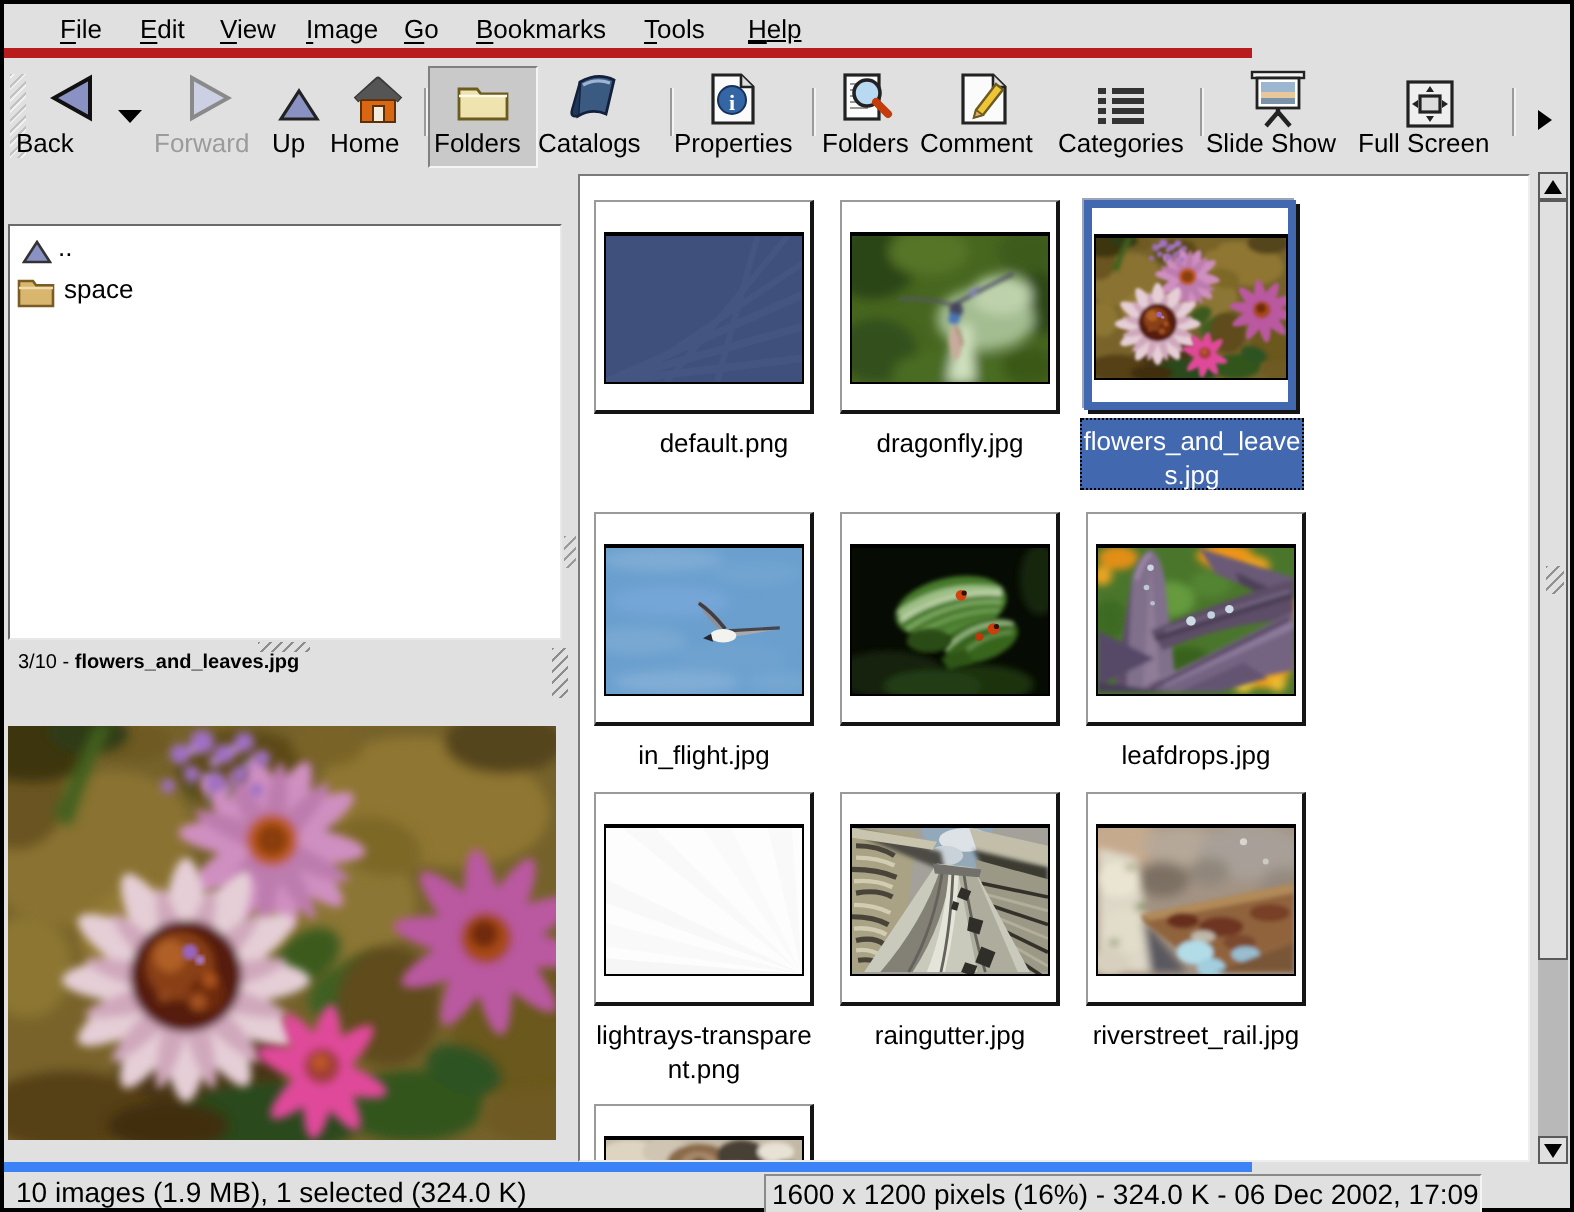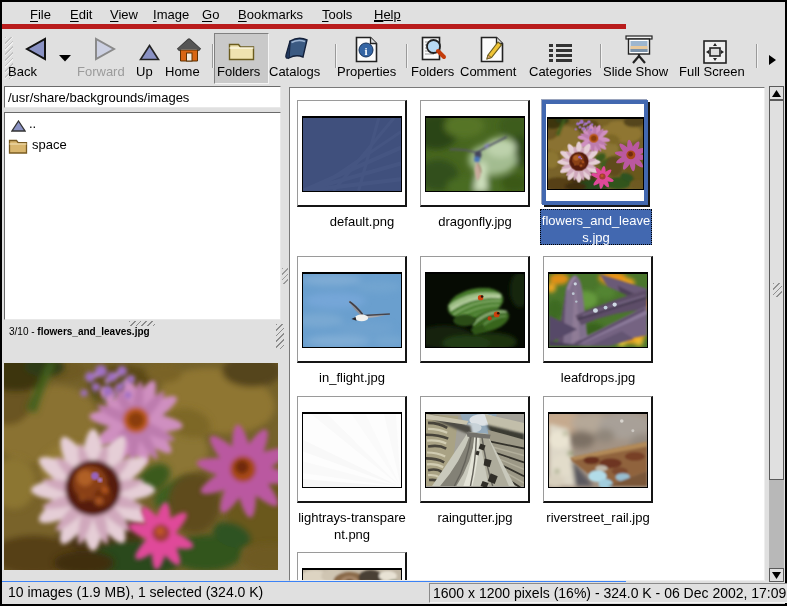--- a/index.html
+++ b/index.html
@@ -52,24 +52,24 @@
   border:1px dotted #000; color:#fff; text-align:center; font-size:13px; line-height:17px; padding-top:2px; }
 
 
 #sbar { position:absolute; left:767px; top:84px; width:15px; height:496px; background:#b8b8b8; }
 .sbtn { position:absolute; left:0; width:15px; background:#e0e0e0; border:1px solid #5a5a5a; }
 #sthumb { position:absolute; left:0; top:14px; width:15px; height:380px; background:#e0e0e0; border:1px solid #5a5a5a; }
 #sgrip { position:absolute; left:3px; top:182px; width:9px; height:14px;
   background:repeating-linear-gradient(135deg,#909090 0 1px,#e0e0e0 1px 4px); }
 
 
-#sbarbot { position:absolute; left:0; top:579px; width:624px; height:23px; background:#e0e0e0; border-top:1px solid #3b82f6; }
+#sbarbot { position:absolute; left:0; top:579px; width:624px; height:23px; background:#e0e0e0; border-top:5px solid #3b82f6; }
 #sbleft { position:absolute; left:6px; top:2px; font-size:14px; }
 #sbright { position:absolute; left:380px; top:1px; width:359px; height:20px; background:#e0e0e0;
-  border:1px solid #8a8a8a; border-bottom-color:#f4f4f4; border-right-color:#f4f4f4;margin-left:47px; }
+  border:1px solid #8a8a8a; border-bottom-color:#f4f4f4; border-right-color:#f4f4f4; }
 #sbright span { position:absolute; left:3px; top:1px; font-size:14px; white-space:nowrap; }
 u { text-decoration:underline; text-underline-offset:2px; }
 </style>
 </head>
 <body>
 <div id="win">
 
   <div id="menubar">
     <span class="mi" style="left:28px;"><u>F</u>ile</span>
     <span class="mi" style="left:68px;"><u>E</u>dit</span>
@@ -185,23 +185,20 @@
         <path d="M12 3 l2 3 h-4 Z M12 21 l2 -3 h-4 Z M3 12 l3 -2 v4 Z M21 12 l-3 -2 v4 Z" fill="#222"></path>
       </svg>
       <div class="tlbl">Full Screen</div>
     </div>
     <div class="tsep" style="left:754px;"></div>
     <svg class="abs" style="left:766px;top:26px;" width="9" height="10">
         <path d="M1 0 L8 5 L1 10 Z" fill="#000"></path>
       </svg>
   </div>
 
-  <div id="entry">
-      <span>/usr/share/backgrounds/images</span>
-    </div>
   <div id="flist">
     <svg class="abs" style="left:6px;top:7px;" width="15" height="12" viewBox="0 0 15 12">
         <path d="M7.5 1 L14 11 L1 11 Z" fill="#8a92c4" stroke="#333" stroke-width="1.3"></path>
       </svg>
     <span class="abs" style="left:24px;top:3px;">..</span>
     <svg class="abs" style="left:3px;top:24px;" width="20" height="18" viewBox="0 0 20 18">
       <path d="M1.5 3.5 h7 l1.6 2.2 h8.4 v10.3 h-17 Z" fill="#d9b66e" stroke="#7a5c22" stroke-width="1.3"></path>
       <path d="M1.5 7 h17" stroke="#efdcae" stroke-width="1.2"></path>
     </svg>
     <span class="abs" style="left:27px;top:24px;text-align:center;">space</span>

